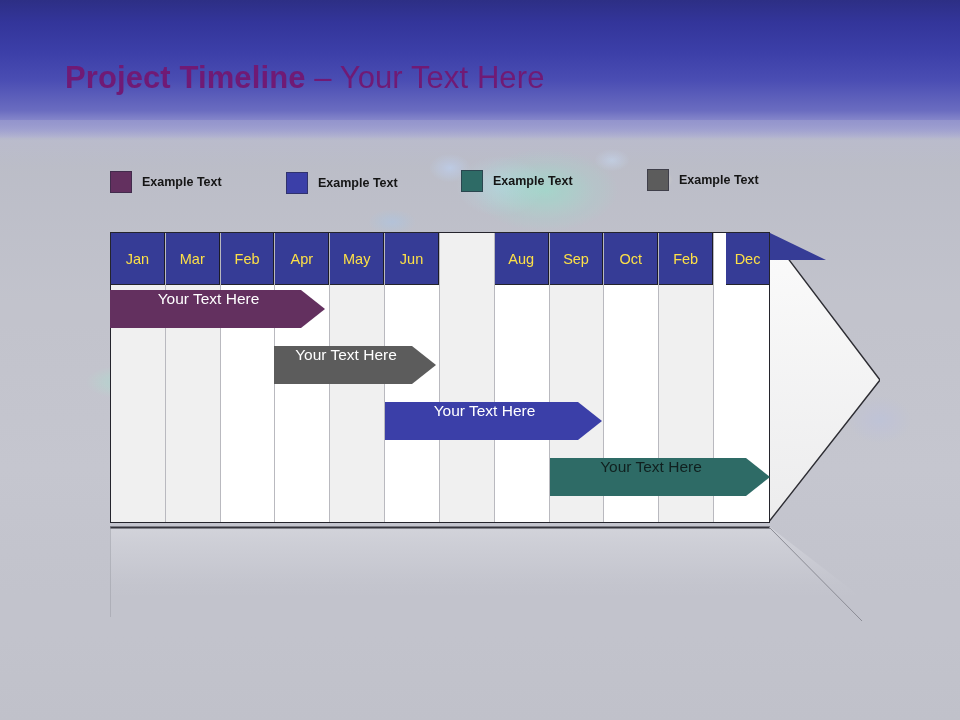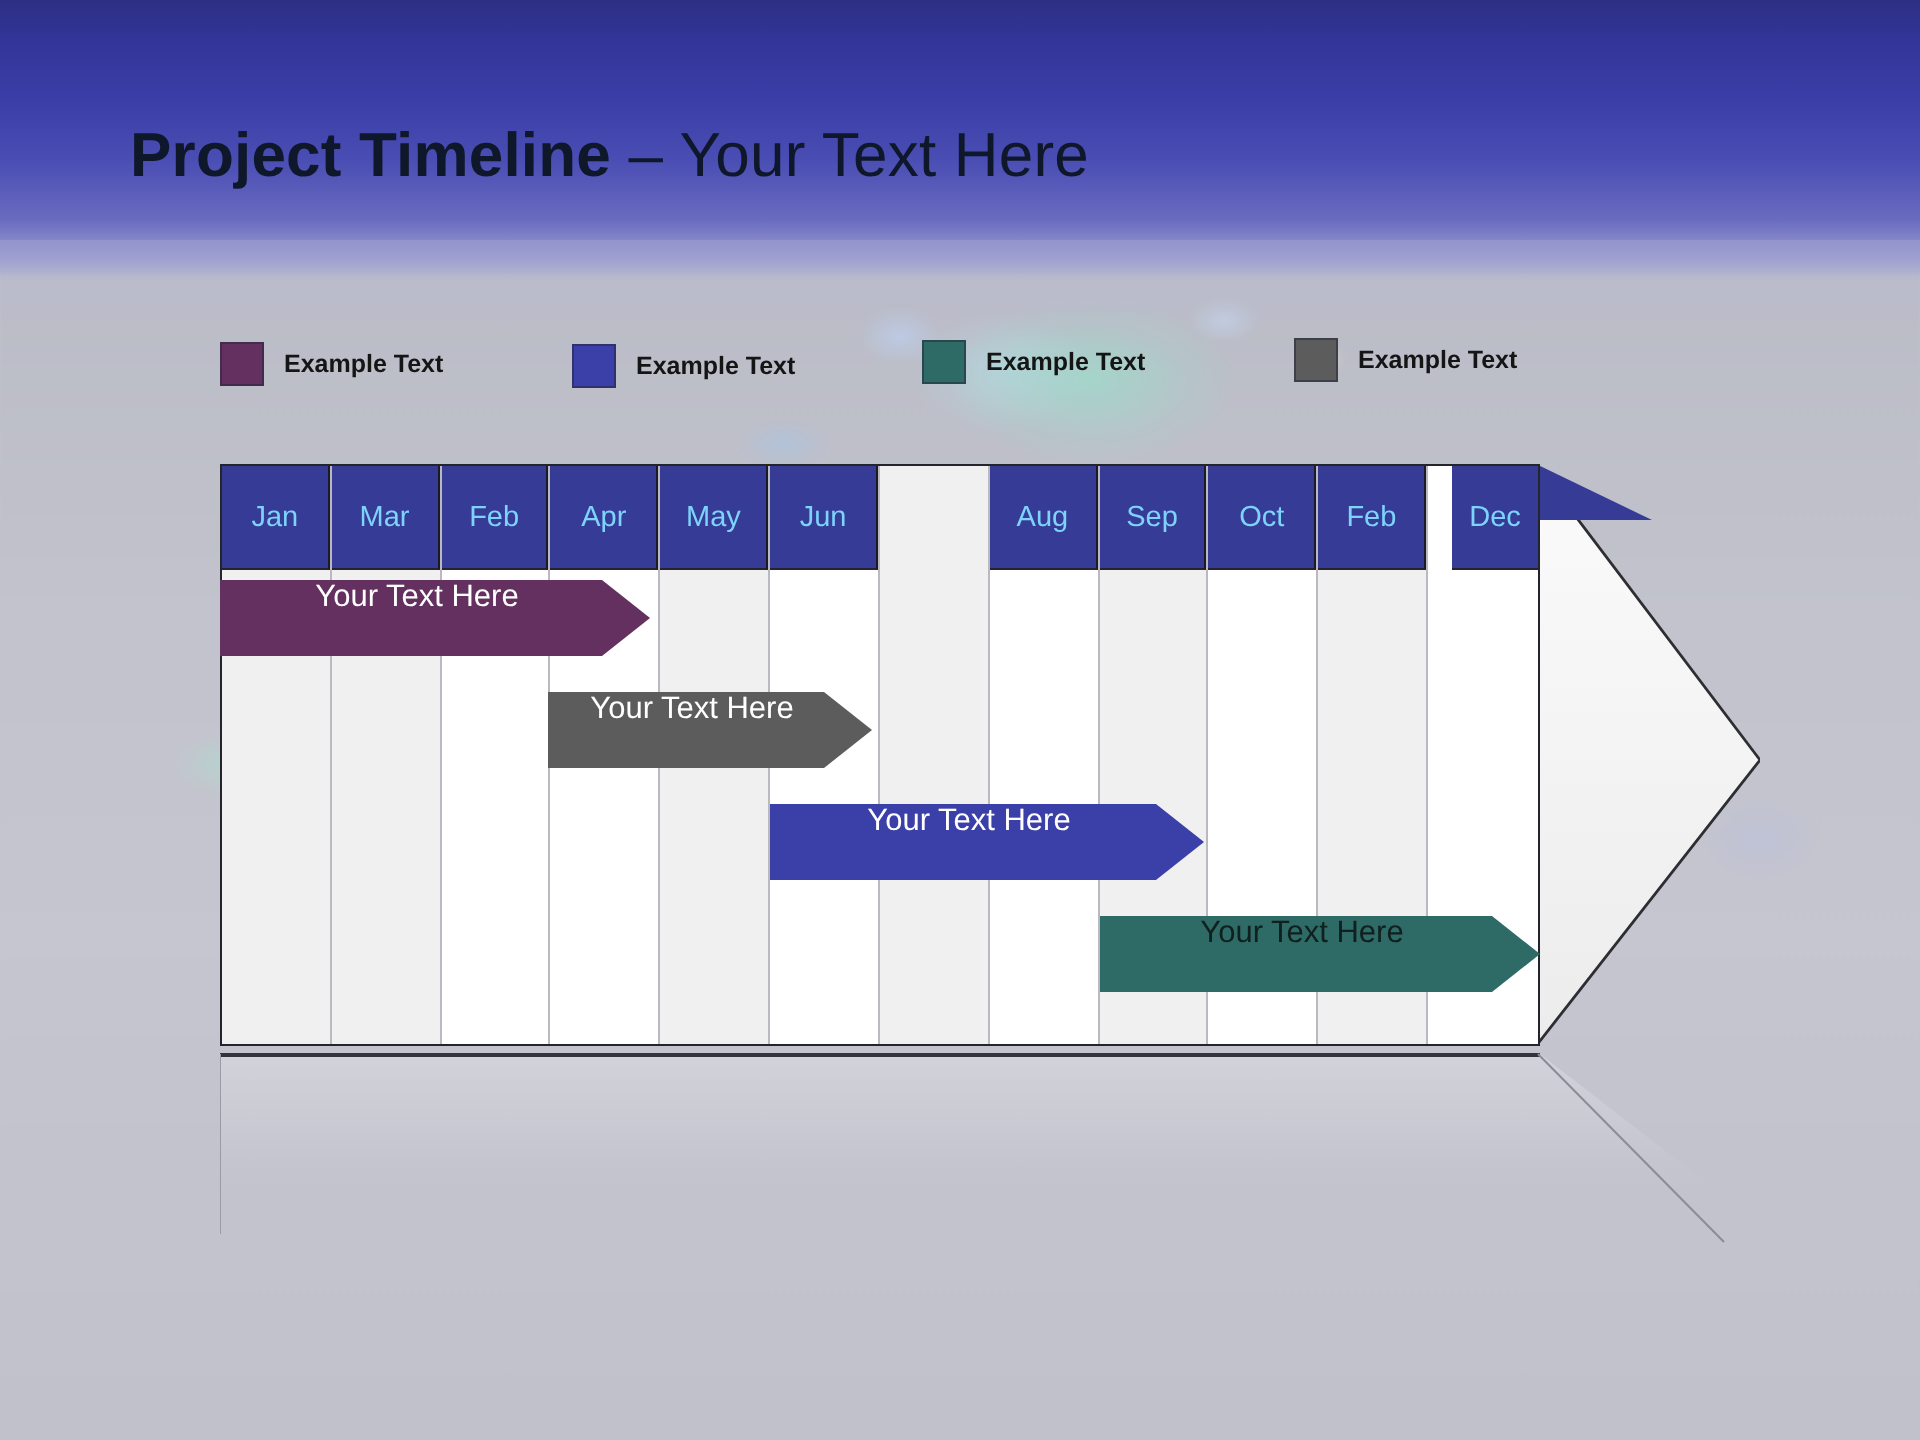--- a/index.html
+++ b/index.html
@@ -62,21 +62,21 @@
     position: absolute;
     left: 0; top: 120px;
     width: 960px; height: 46px;
     background: linear-gradient(180deg, rgba(150,151,205,.85) 0%, rgba(186,187,211,.40) 45%, rgba(195,196,208,0) 100%);
   }
 
   #slide-title {
     position: absolute;
     left: 65px; top: 60px;
     font-size: 31px;
-    color: #0f172a;
+    color: #701a75;
     letter-spacing: .1px;
     white-space: nowrap;
   }
   #slide-title .t-bold { font-weight: bold; }
   #slide-title .t-light { font-weight: normal; }
 
   
   #legend {
     position: absolute;
     left: 110px; top: 169px;
@@ -133,21 +133,21 @@
   .col:last-child { border-right: none; padding-left: 12px; }
   .col.shade .col-body { background: #f0f0f0; }
   .col-head {
     height: 52px;
     background: #363c96;
     border-bottom: 1px solid #24242c;
     border-right: 1px solid #1b1b28;
     display: flex;
     align-items: center;
     justify-content: center;
-    color: #7dd3fc;
+    color: #fde047;
     font-size: 14.5px;
   }
   .col:last-child .col-head { border-right: none; }
   .col-body { flex: 1 1 auto; background: #ffffff; }
 
   
   .bar {
     position: absolute;
     height: 38px;
     display: flex;

